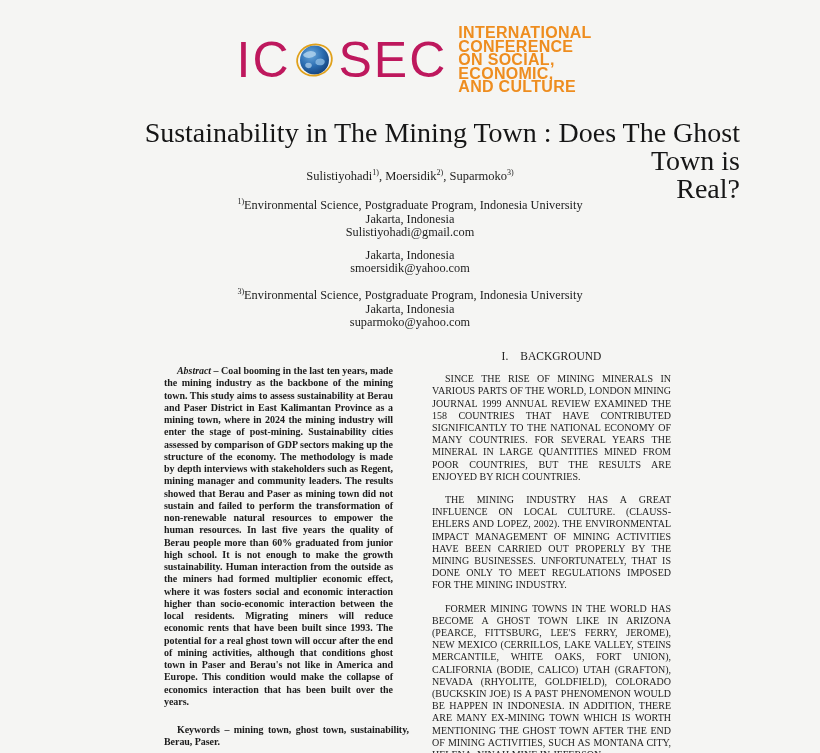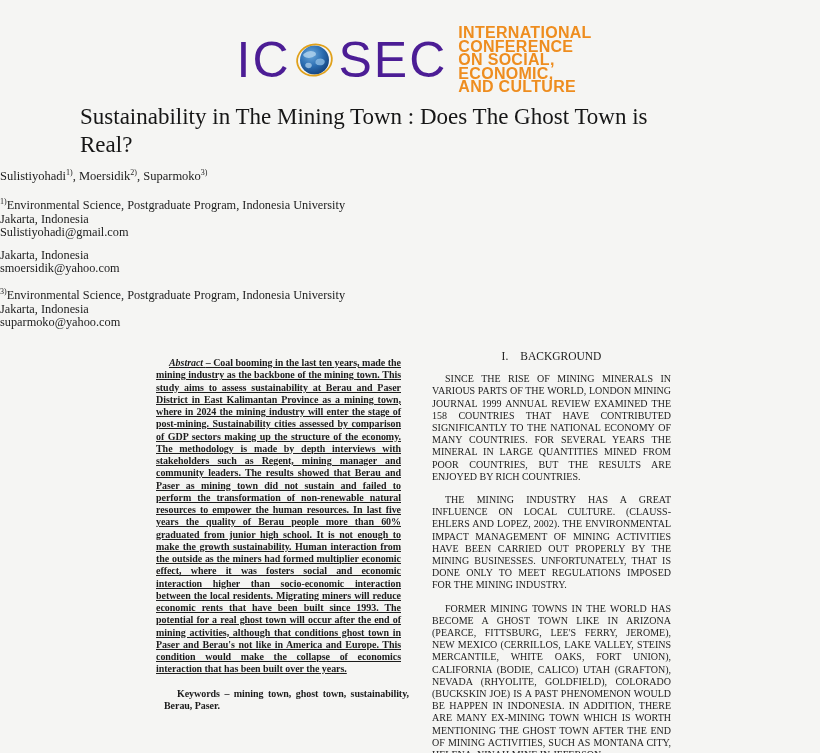--- a/index.html
+++ b/index.html
@@ -15,60 +15,60 @@
 
   
   .logo {
     position: absolute; top: 26px; left: calc(50% + 21px);
     transform: translateX(-50%);
     display: flex; align-items: center;
   }
   .logo-word {
     font-family: "Liberation Sans", sans-serif;
     font-size: 50px; line-height: 50px;
-    font-weight: 400; color: #4c1d95; letter-spacing: 2px;
+    font-weight: 400; color: #be185d; letter-spacing: 2px;
   }
   .logo-globe { margin: 0 3px; display: flex; align-items: center; }
   .logo-tagline {
     margin-left: 11px;
     font-family: "Liberation Sans", sans-serif;
     font-weight: 700; font-size: 16px; line-height: 13.5px;
     color: #ee8d1f; letter-spacing: 0.3px;
   }
 
   
   .paper-title {
-    position: absolute; top: 88px; left: 50%; transform: translateX(-50%);
-    width: 660px; text-align: left;
-    font-size: 23px; line-height: 28px; font-weight: 400; color: #161616;
+    position: absolute; top: 100px; left: 50%; transform: translateX(-50%);
+    width: 660px; text-align: right;
+    font-size: 28px; line-height: 28px; font-weight: 400; color: #161616;
   }
   .authors {
     position: absolute; top: 168px; left: 0; width: 820px;
-    font-size: 12.5px;
+    text-align: center; font-size: 12.5px;
   }
   .authors sup { font-size: 8px; }
   .affils {
     position: absolute; top: 195px; left: 0; width: 820px;
-    font-size: 12.3px; line-height: 13.6px;
+    text-align: center; font-size: 12.3px; line-height: 13.6px;
   }
   .affil { margin-bottom: 9px; }
   .affil sup { font-size: 8px; }
 
   
   .columns {
     position: absolute; top: 349px; left: 148px; width: 534px;
     display: flex; gap: 12px;
   }
   .col { width: 261px; }
 
   .col-left {
     font-weight: 700; text-align: justify;
     font-size: 10px; line-height: 12.25px; letter-spacing: -0.05px;
   }
-  .abstract-par { margin: 8px; text-indent: 13px; text-decoration: underline; }
+  .abstract-par { margin: 16px; text-indent: 13px; }
   .lead-label { font-style: italic; }
   .keywords-par { margin: 12px 0 0 16px; text-indent: 13px; }
 
   .col-right {
     text-align: justify;
     font-size: 10px; line-height: 12.2px; letter-spacing: 0;
   }
   .sec-heading {
     text-align: center; font-size: 11.5px; font-weight: 400;
     margin: 1px 0 0 0;

